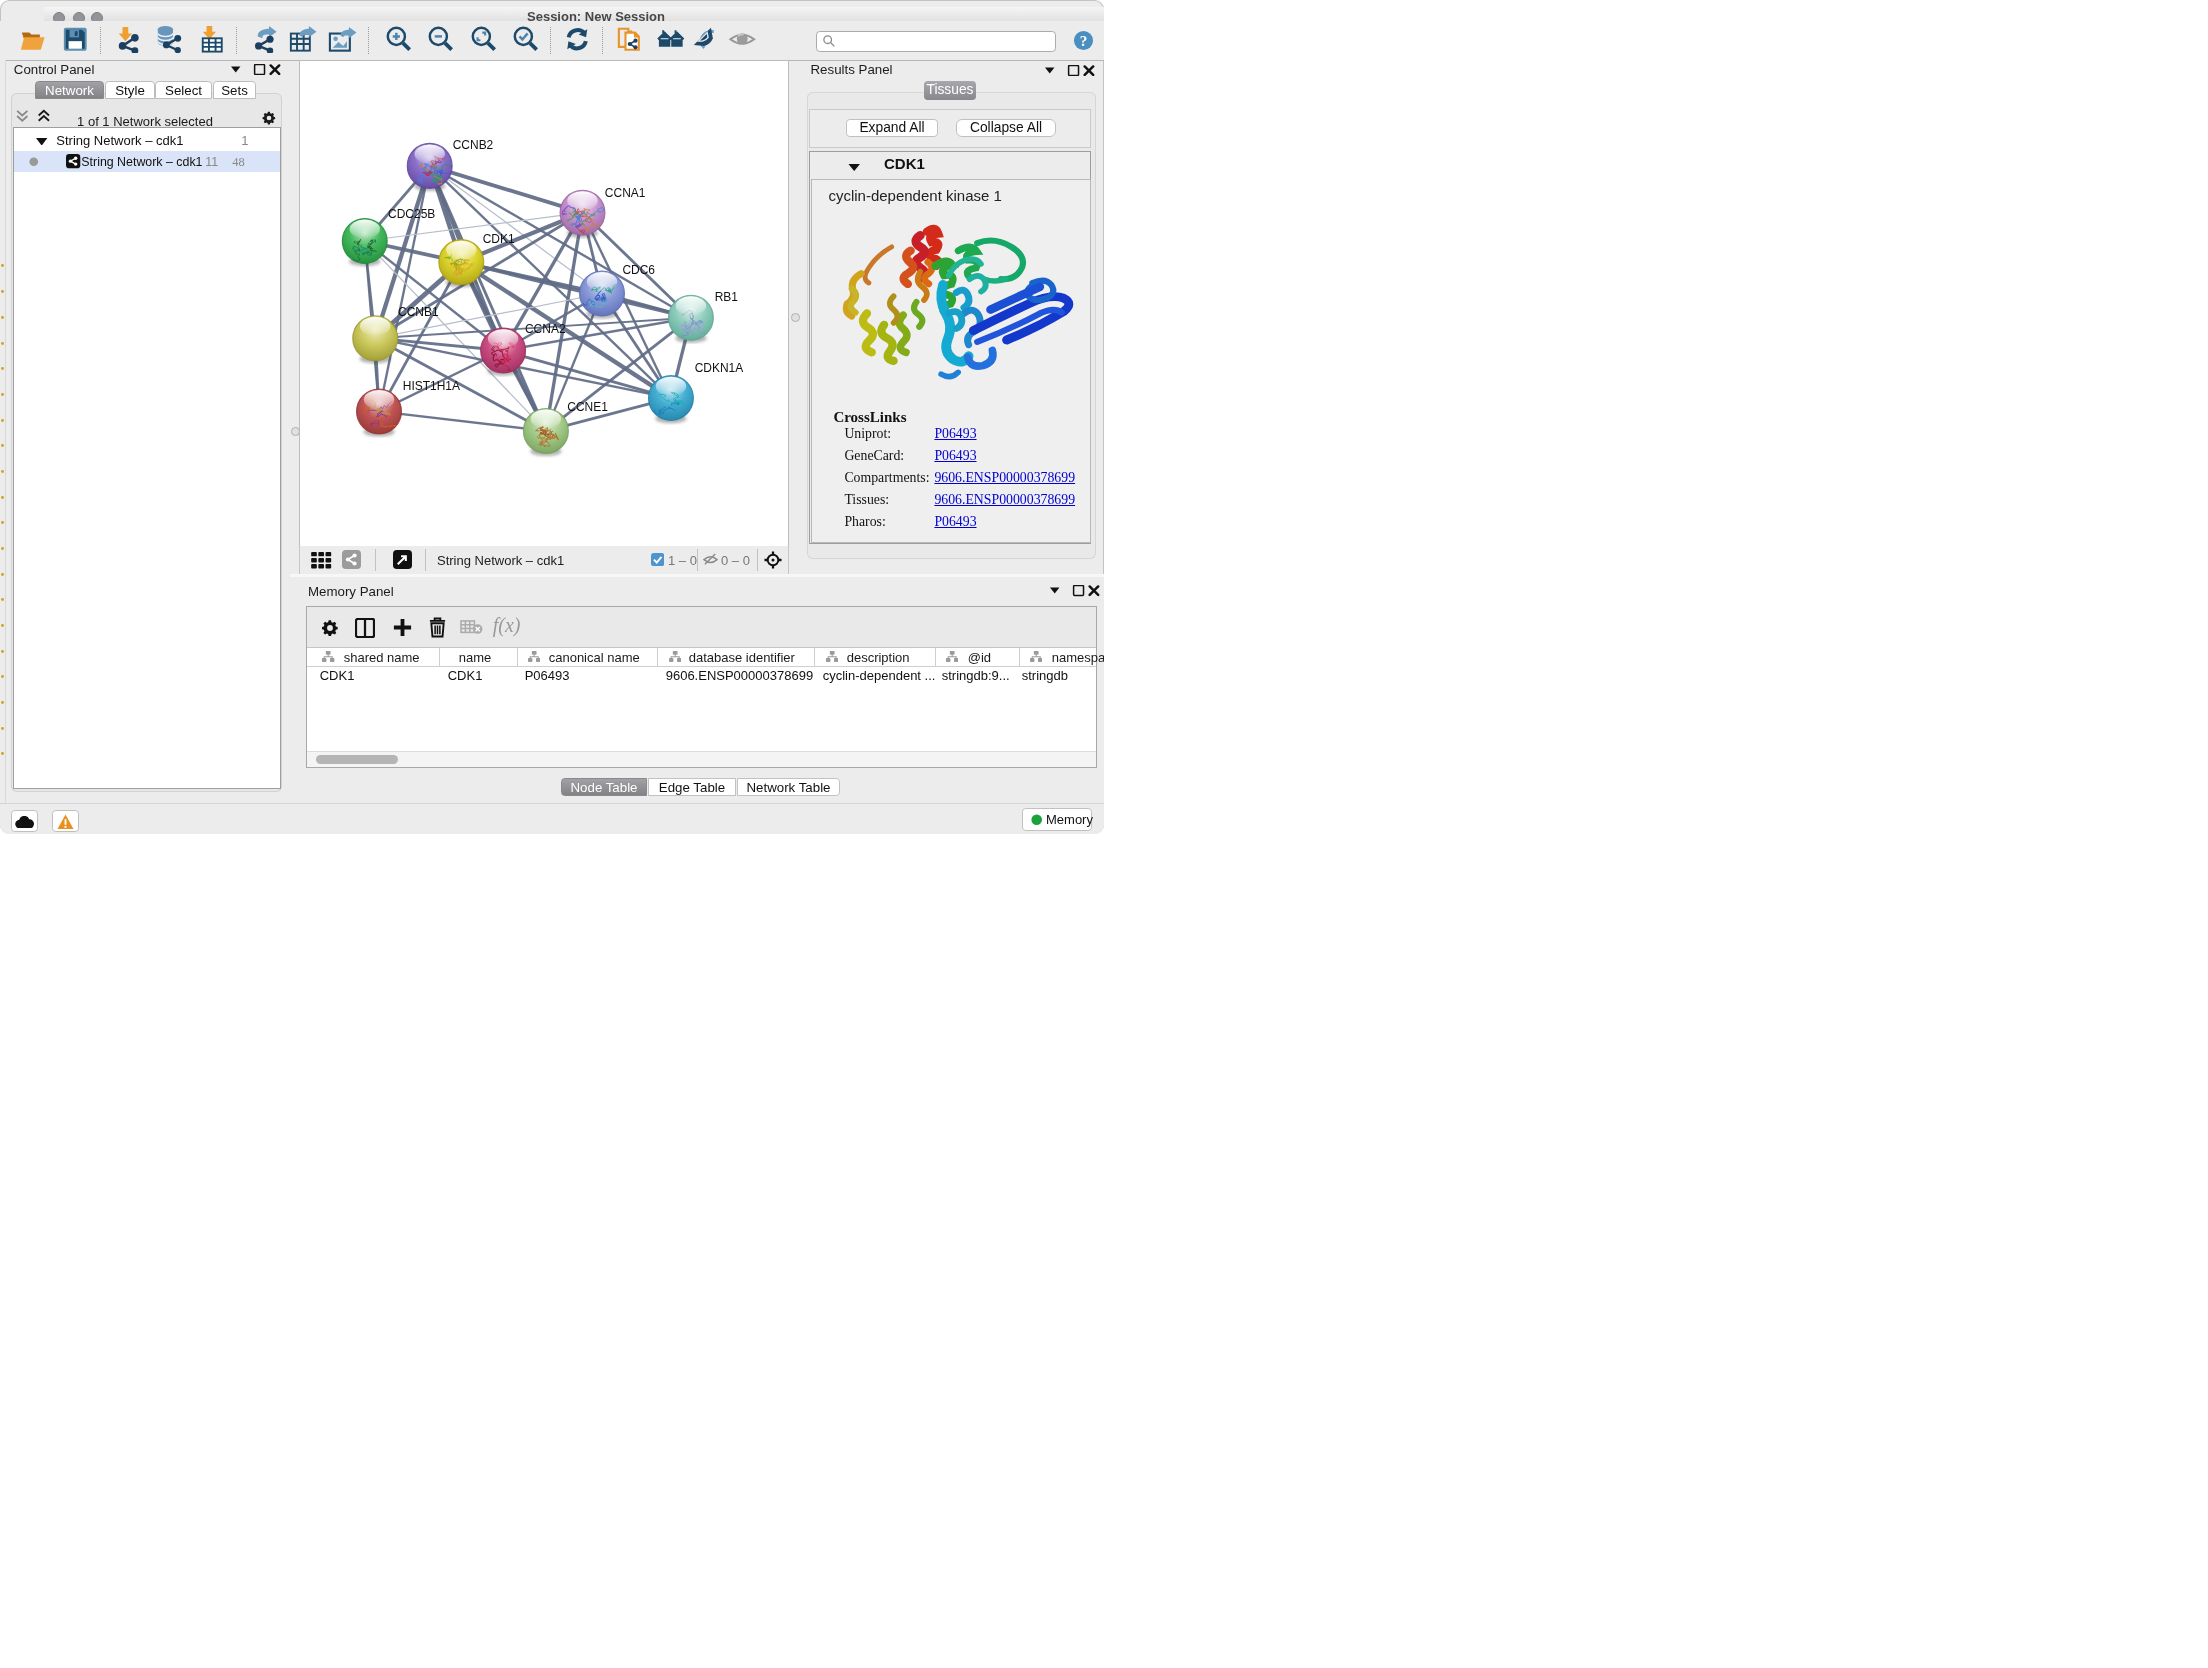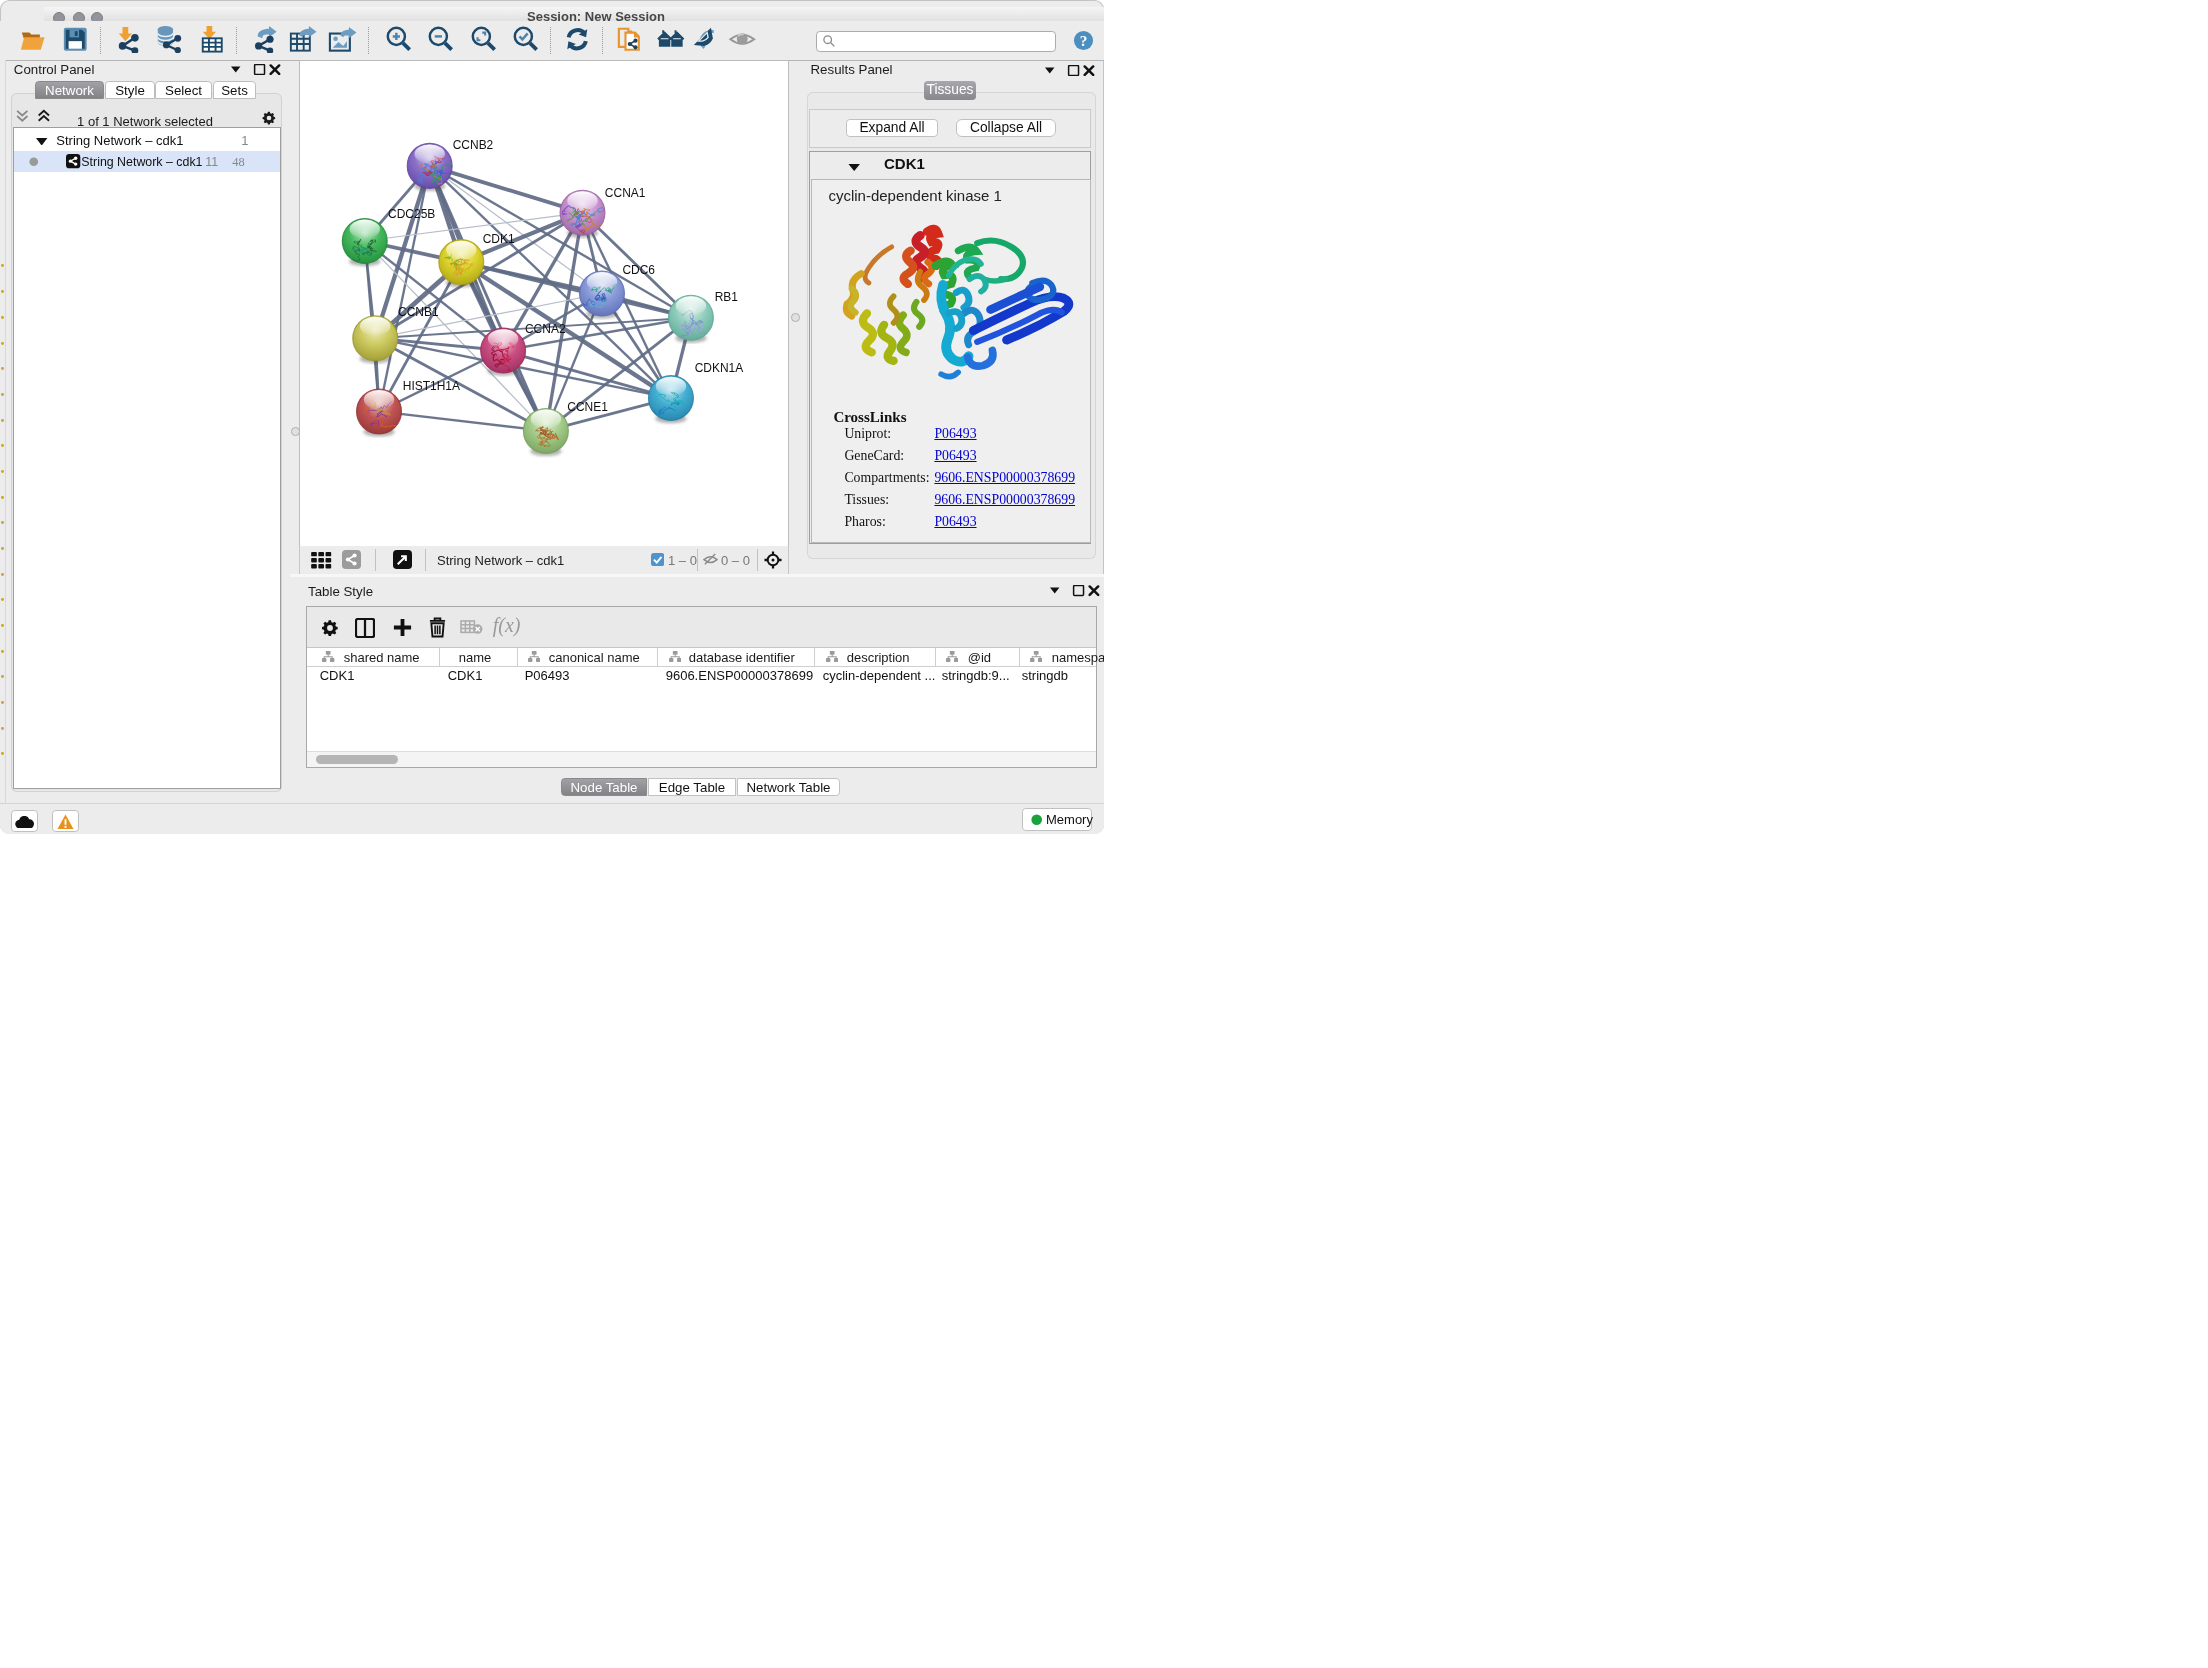--- a/index.html
+++ b/index.html
@@ -663,21 +663,21 @@
             <div><a class="lnk">9606.ENSP00000378699</a></div>
             <div><a class="lnk">9606.ENSP00000378699</a></div>
             <div><a class="lnk">P06493</a></div>
         </div>
       </div>
     </div>
   </div>
 
   <div id="tablepanel" style="position:absolute;left:290px;top:574px;width:814px;height:230px;background:#ececec;">
     <div style="position:absolute;left:0;top:0;width:100%;height:2.9px;background:#f7f7f7;"></div>
-    <div class="ptitle" style="position:absolute;left:18px;top:9.5px;">Table Style</div>
+    <div class="ptitle" style="position:absolute;left:18px;top:9.5px;">Memory Panel</div>
     <svg style="position:absolute;left:760px;top:11.4px;" width="51" height="11.4" viewBox="0 0 54 12">
       <path d="M0 2.5 L10 2.5 L5 9 Z" fill="#111"></path>
       <rect x="25" y="0.5" width="10.5" height="10.5" fill="none" stroke="#111" stroke-width="1.6" rx="1"></rect>
       <path d="M42 1.5 L51 10.5 M51 1.5 L42 10.5" stroke="#111" stroke-width="2.6" stroke-linecap="round"></path>
     </svg>
     <div style="position:absolute;left:15.7px;top:32px;width:791px;height:162px;border:1px solid #a8a8a8;background:#fff;box-sizing:border-box;">
       <div style="position:absolute;left:0;top:0;width:100%;height:40px;background:#e9e9e9;border-bottom:1px solid #c6c6c6;"></div>
       <svg style="position:absolute;left:13.3px;top:10.5px;" width="20" height="20" viewBox="0 0 24 24">
           <path fill="#111" d="M12 8.5a3.5 3.5 0 100 7 3.5 3.5 0 000-7zm9.2 5.1l-2.2.6a7 7 0 01-.7 1.7l1.2 2-2 2-2-1.2a7 7 0 01-1.7.7l-.6 2.2h-2.8l-.6-2.2a7 7 0 01-1.7-.7l-2 1.2-2-2 1.2-2a7 7 0 01-.7-1.7l-2.2-.6v-2.8l2.2-.6a7 7 0 01.7-1.7l-1.2-2 2-2 2 1.2a7 7 0 011.7-.7l.6-2.2h2.8l.6 2.2a7 7 0 011.7.7l2-1.2 2 2-1.2 2a7 7 0 01.7 1.7l2.2.6z"></path>
         </svg>

